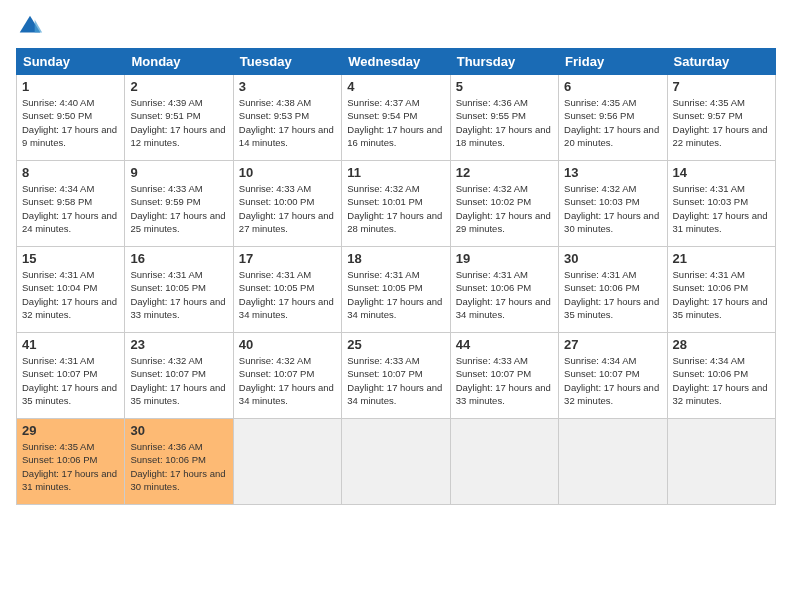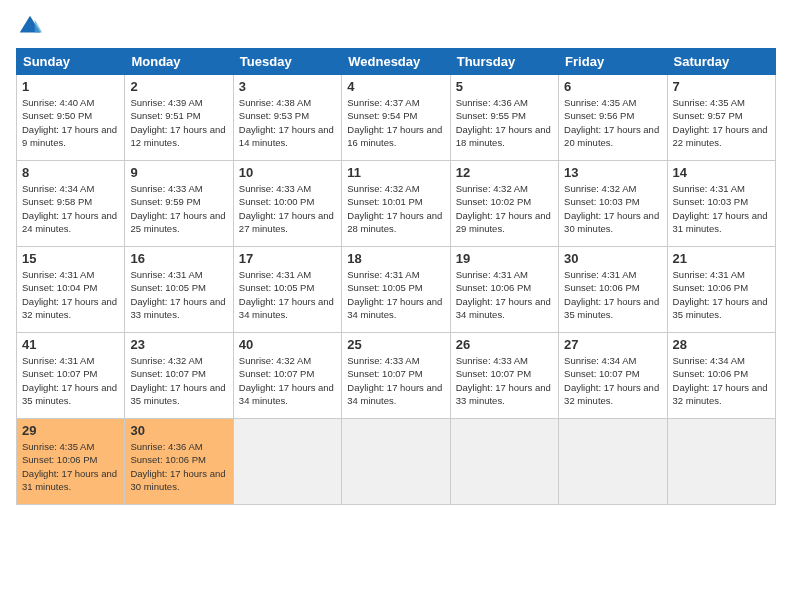--- a/index.html
+++ b/index.html
@@ -333,21 +333,21 @@
       </td>
           <td>
         <span class="day-num">25</span>
         <div class="day-info">
           Sunrise: 4:33 AM<br>
           Sunset: 10:07 PM<br>
           Daylight: 17 hours and 34 minutes.
         </div>
       </td>
           <td>
-        <span class="day-num">26</span>
+        <span class="day-num">44</span>
         <div class="day-info">
           Sunrise: 4:33 AM<br>
           Sunset: 10:07 PM<br>
           Daylight: 17 hours and 33 minutes.
         </div>
       </td>
           <td>
         <span class="day-num">27</span>
         <div class="day-info">
           Sunrise: 4:34 AM<br>

